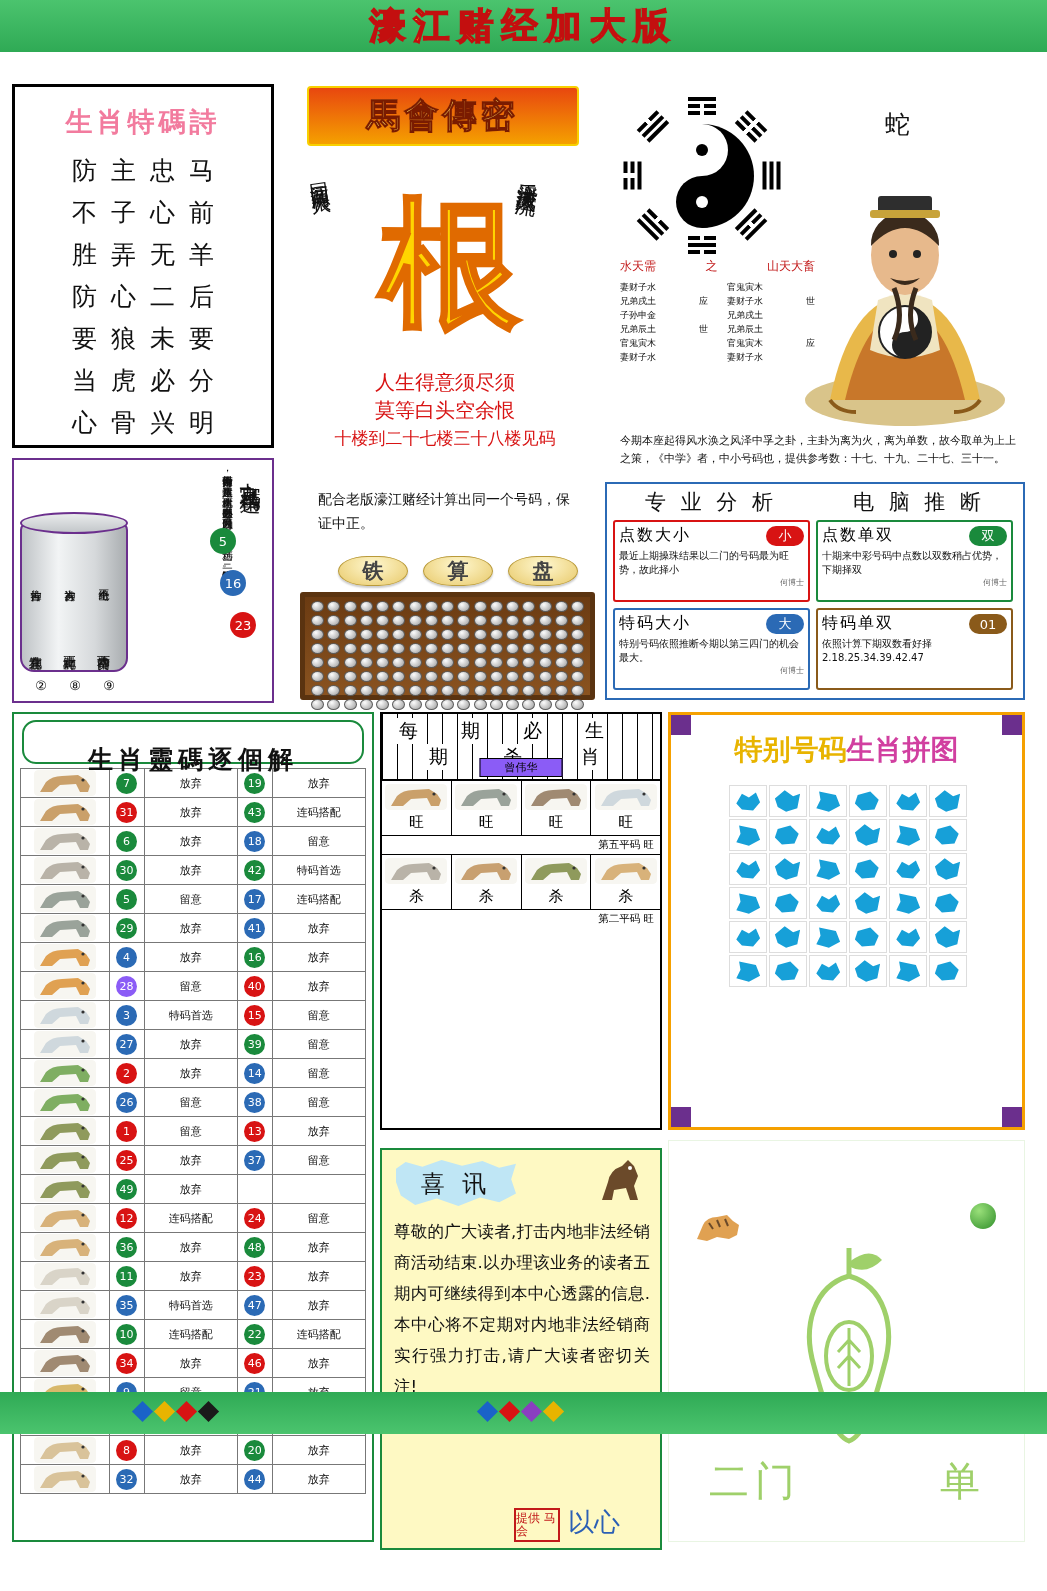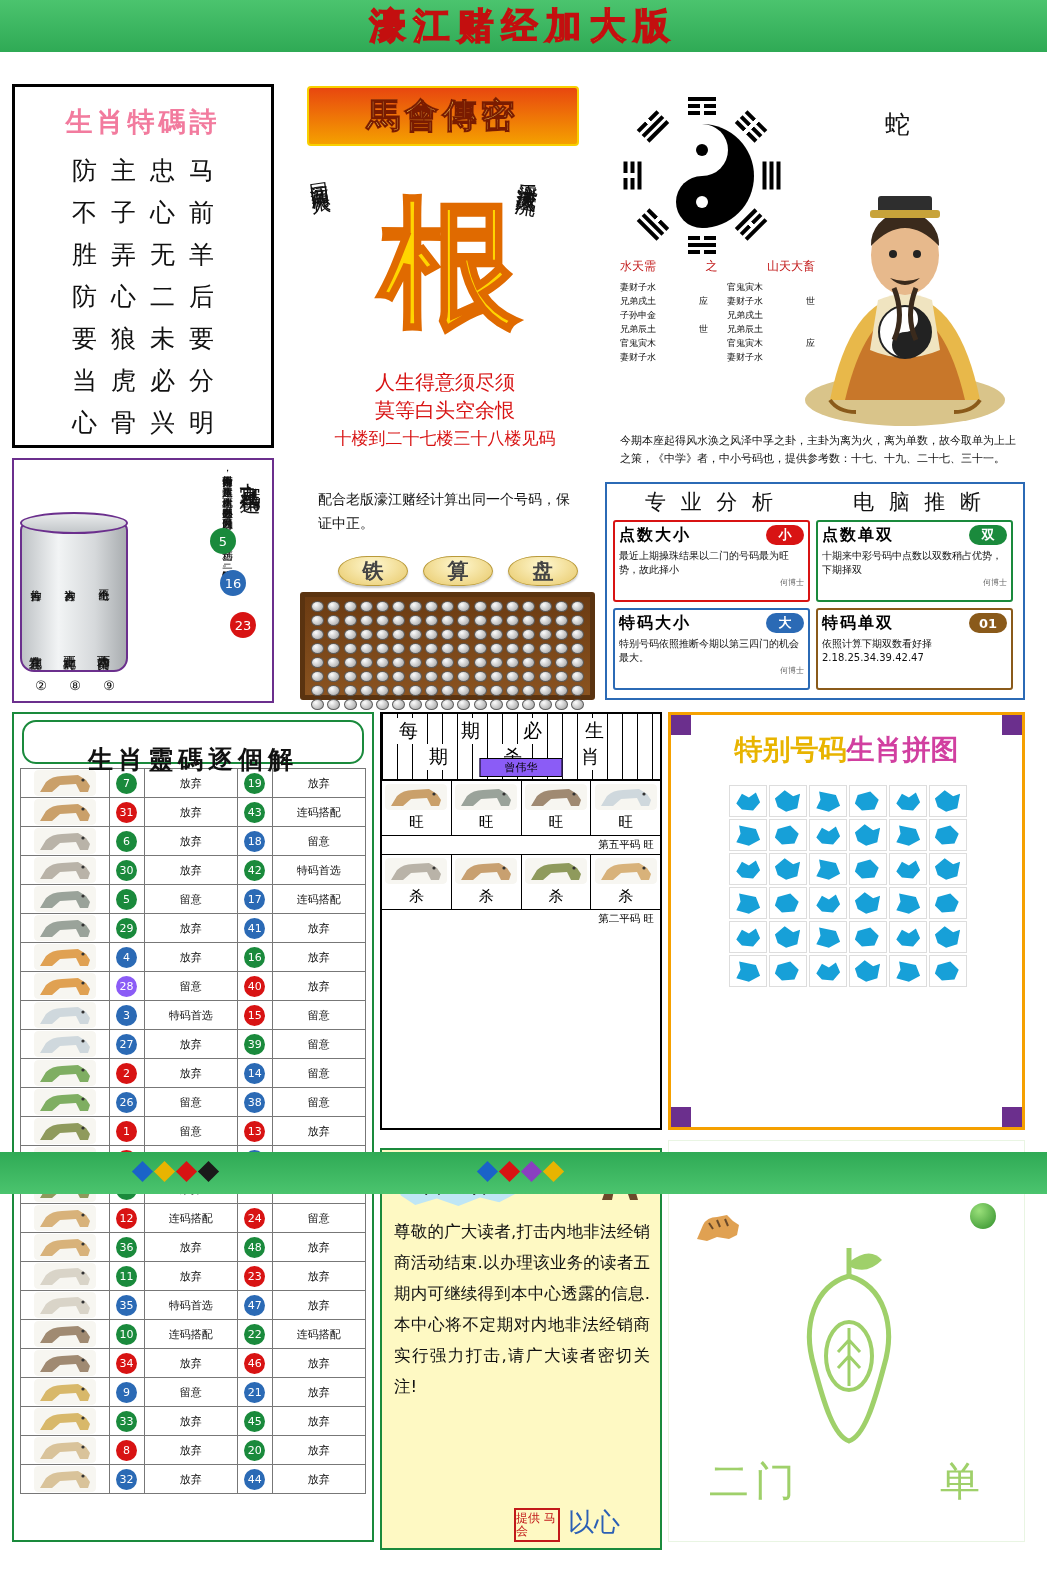--- a/index.html
+++ b/index.html
@@ -5,21 +5,21 @@
   * { box-sizing: border-box; }
   body {
     margin: 0;
     width: 1047px;
     height: 1591px;
     background: #ffffff;
     font-family: "DejaVu Sans", "Liberation Sans", sans-serif;
     position: relative;
     overflow: hidden;
   }
-  .page { position: relative; width: 1047px; height: 1194px; }
+  .page { position: relative; width: 1047px; height: 1434px; }
 
   
   .top-banner {
     position: absolute; left: 0; top: 0; width: 1047px; height: 52px;
     background: linear-gradient(to bottom, #4bc46e, #2faa55);
   }
   .top-banner-title {
     position: absolute; left: 50%; top: 2px; transform: translateX(-50%);
     font-family: "DejaVu Serif", "Liberation Serif", serif;
     font-size: 36px; font-weight: bold;
@@ -150,21 +150,21 @@
   #analysis { left: 605px; top: 482px; width: 420px; height: 218px; border: 2px solid #2b6ab5; background:#fff;}
   .an-head { display:flex;align-items:flex-end; }
   .an-head-cell { flex:1; text-align:center; font-family:"DejaVu Serif",serif; font-size: 21px; color:#111;
     letter-spacing: 4px; padding: 4px 0 2px; }
   .an-grid { display:flex; flex-wrap:wrap; gap: 6px; padding: 2px 6px; }
   .an-card { width: 197px; height: 82px; border: 2px solid; border-radius:3px; padding: 3px 4px; }
   .an-card.red { border-color:#d81313; }
   .an-card.green { border-color:#1a8a3c; }
   .an-card.blue { border-color:#2b6ab5; }
   .an-card.brown { border-color:#8a5a1a; }
-  .an-card-top { display:flex; align-items:flex-start; justify-content:space-between;font-weight:bold; }
+  .an-card-top { display:flex; align-items:flex-end; justify-content:space-between; }
   .an-card-title { font-family:"DejaVu Serif",serif; font-size: 16px; letter-spacing:2px;}
   .an-badge { min-width:38px; height:20px; border-radius: 10px; color:#fff; font-size: 13px;
     display:flex;align-items:center;justify-content:center; padding: 0 7px;}
   .an-card-body { font-size: 10px; color:#111; line-height: 14px; margin-top:3px; }
   .an-sign { text-align:right; font-size: 8px; color:#666; }
 
   
   #zodiac { left: 12px; top: 712px; width: 362px; height: 830px; border: 2px solid #1a8a3c; background:#fff;}
   #zodiac-title-box { margin: 6px 8px 4px; border: 2px solid #1a8a3c; border-radius: 14px; height: 44px;
     display:flex; align-items:center; justify-content:center; }

